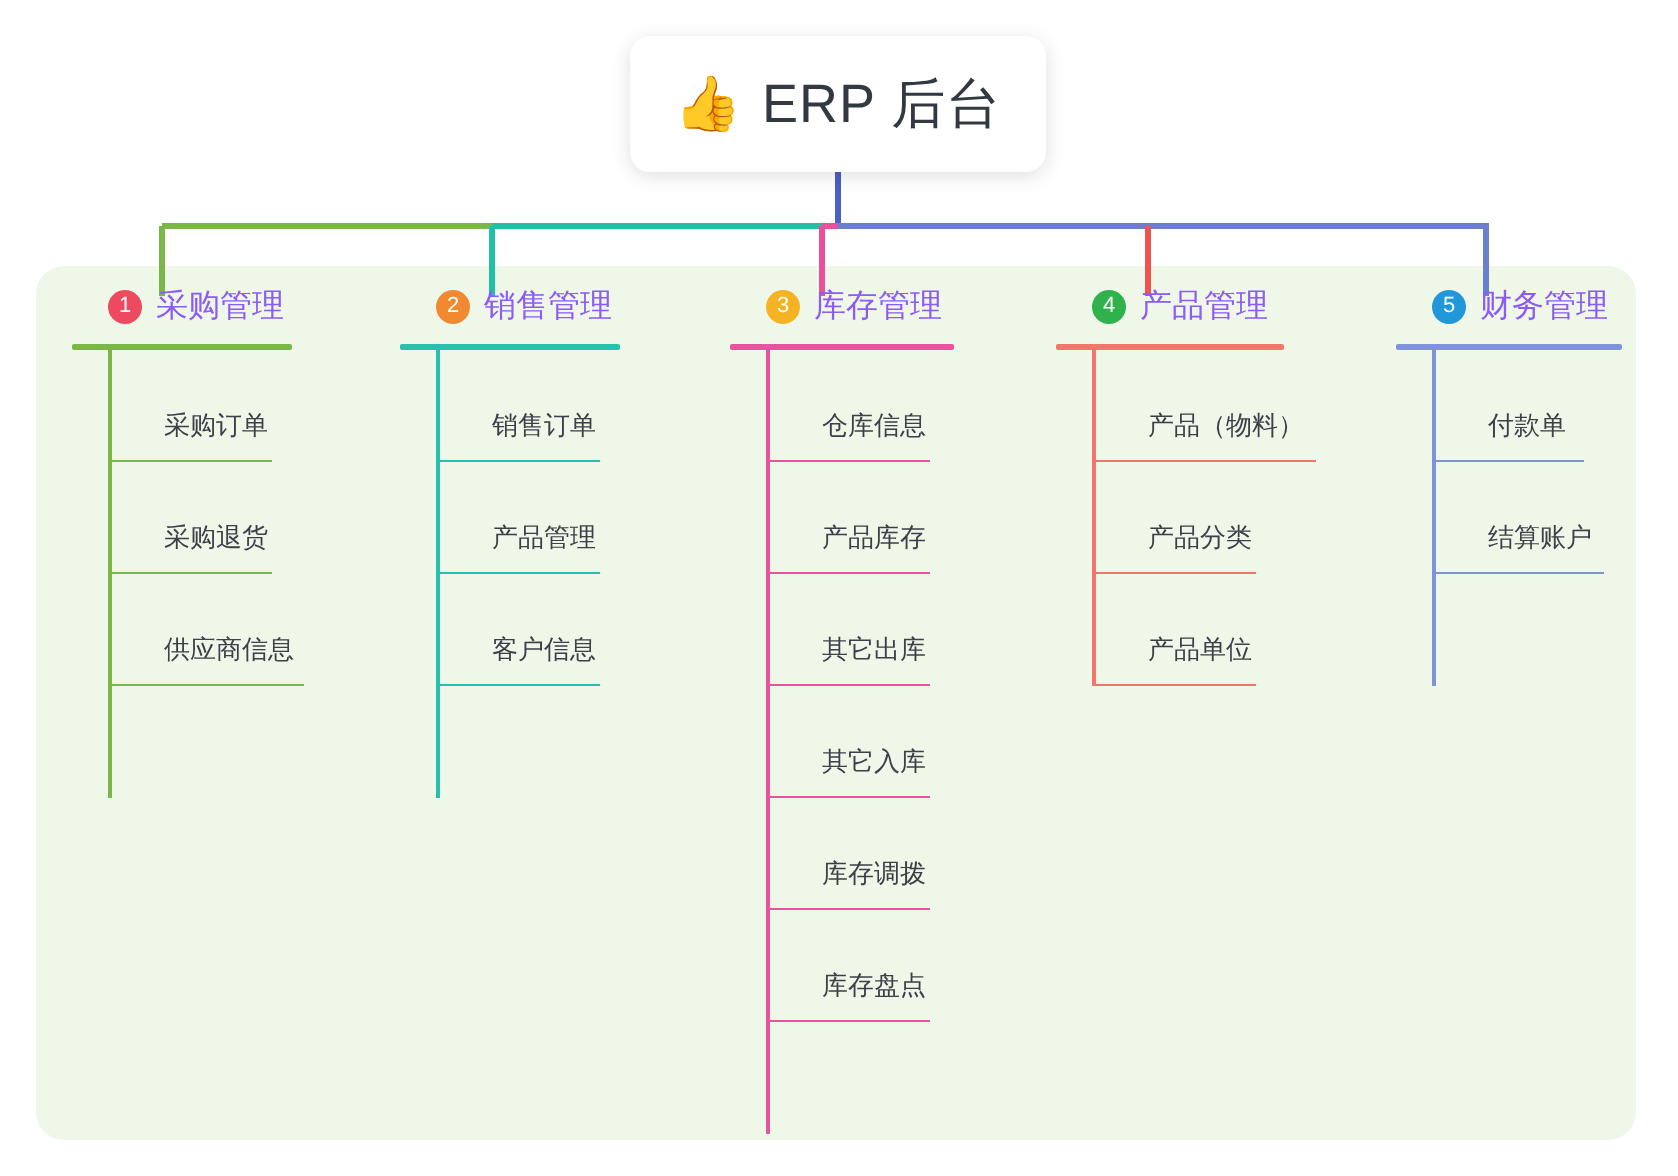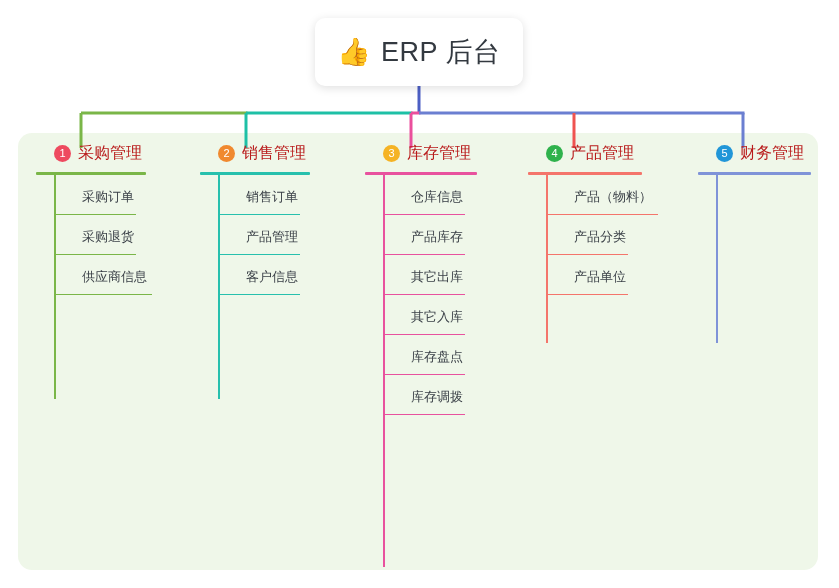--- a/index.html
+++ b/index.html
@@ -82,21 +82,21 @@
     border-radius: 50%;
     color: #ffffff;
     font-size: 11px;
     line-height: 17px;
     text-align: center;
     flex: 0 0 auto;
     font-weight: normal;
   }
   .col-title {
     font-size: 16px;
-    color: #b91c1c;
+    color: #8b5cf6;
     white-space: nowrap;
   }
   .col-rule {
     height: 3px;
     margin-top: 6px;
     border-radius: 1px;
   }
   .col-body {
     position: relative;
     margin-top: 0px;
@@ -104,21 +104,21 @@
     box-sizing: border-box;
   }
   .spine {
     position: absolute;
     left: 18px;
     top: 0;
     width: 2px;
   }
   .leaf {
     position: relative;
-    height: 40px;
+    height: 56px;
     box-sizing: border-box;
     padding-left: 18px;
   }
   .leaf-label {
     position: absolute;
     left: 28px;
     bottom: 9px;
     font-size: 13px;
     color: #3b4148;
     white-space: nowrap;
@@ -216,25 +216,25 @@
         </div>
         <div class="leaf">
           <span class="leaf-label">其它出库</span>
           <div class="leaf-rule" style="background: rgb(232, 82, 158); width: 82px;"></div>
         </div>
         <div class="leaf">
           <span class="leaf-label">其它入库</span>
           <div class="leaf-rule" style="background: rgb(232, 82, 158); width: 82px;"></div>
         </div>
         <div class="leaf">
+          <span class="leaf-label">库存调拨</span>
+          <div class="leaf-rule" style="background: rgb(232, 82, 158); width: 82px;"></div>
+        </div>
+        <div class="leaf">
           <span class="leaf-label">库存盘点</span>
-          <div class="leaf-rule" style="background: rgb(232, 82, 158); width: 82px;"></div>
-        </div>
-        <div class="leaf">
-          <span class="leaf-label">库存调拨</span>
           <div class="leaf-rule" style="background: rgb(232, 82, 158); width: 82px;"></div>
         </div>
       </div>
     </div>
     <div class="column" style="left: 528px;">
       <div class="col-header">
         <span class="badge" style="background: rgb(47, 178, 76);">4</span>
         <span class="col-title">产品管理</span>
       </div>
       <div class="col-rule" style="background: rgb(244, 117, 107); width: 114px;"></div>
@@ -255,15 +255,23 @@
       </div>
     </div>
     <div class="column" style="left: 698px;">
       <div class="col-header">
         <span class="badge" style="background: rgb(33, 150, 216);">5</span>
         <span class="col-title">财务管理</span>
       </div>
       <div class="col-rule" style="background: rgb(127, 147, 216); width: 113px;"></div>
       <div class="col-body">
         <div class="spine" style="background: rgb(127, 147, 216); height: 168px;"></div>
+        <div class="leaf">
+          <span class="leaf-label">付款单</span>
+          <div class="leaf-rule" style="background: rgb(127, 147, 216); width: 76px;"></div>
+        </div>
+        <div class="leaf">
+          <span class="leaf-label">结算账户</span>
+          <div class="leaf-rule" style="background: rgb(127, 147, 216); width: 86px;"></div>
+        </div>
       </div>
     </div>
   </div>
 
 </body></html>

